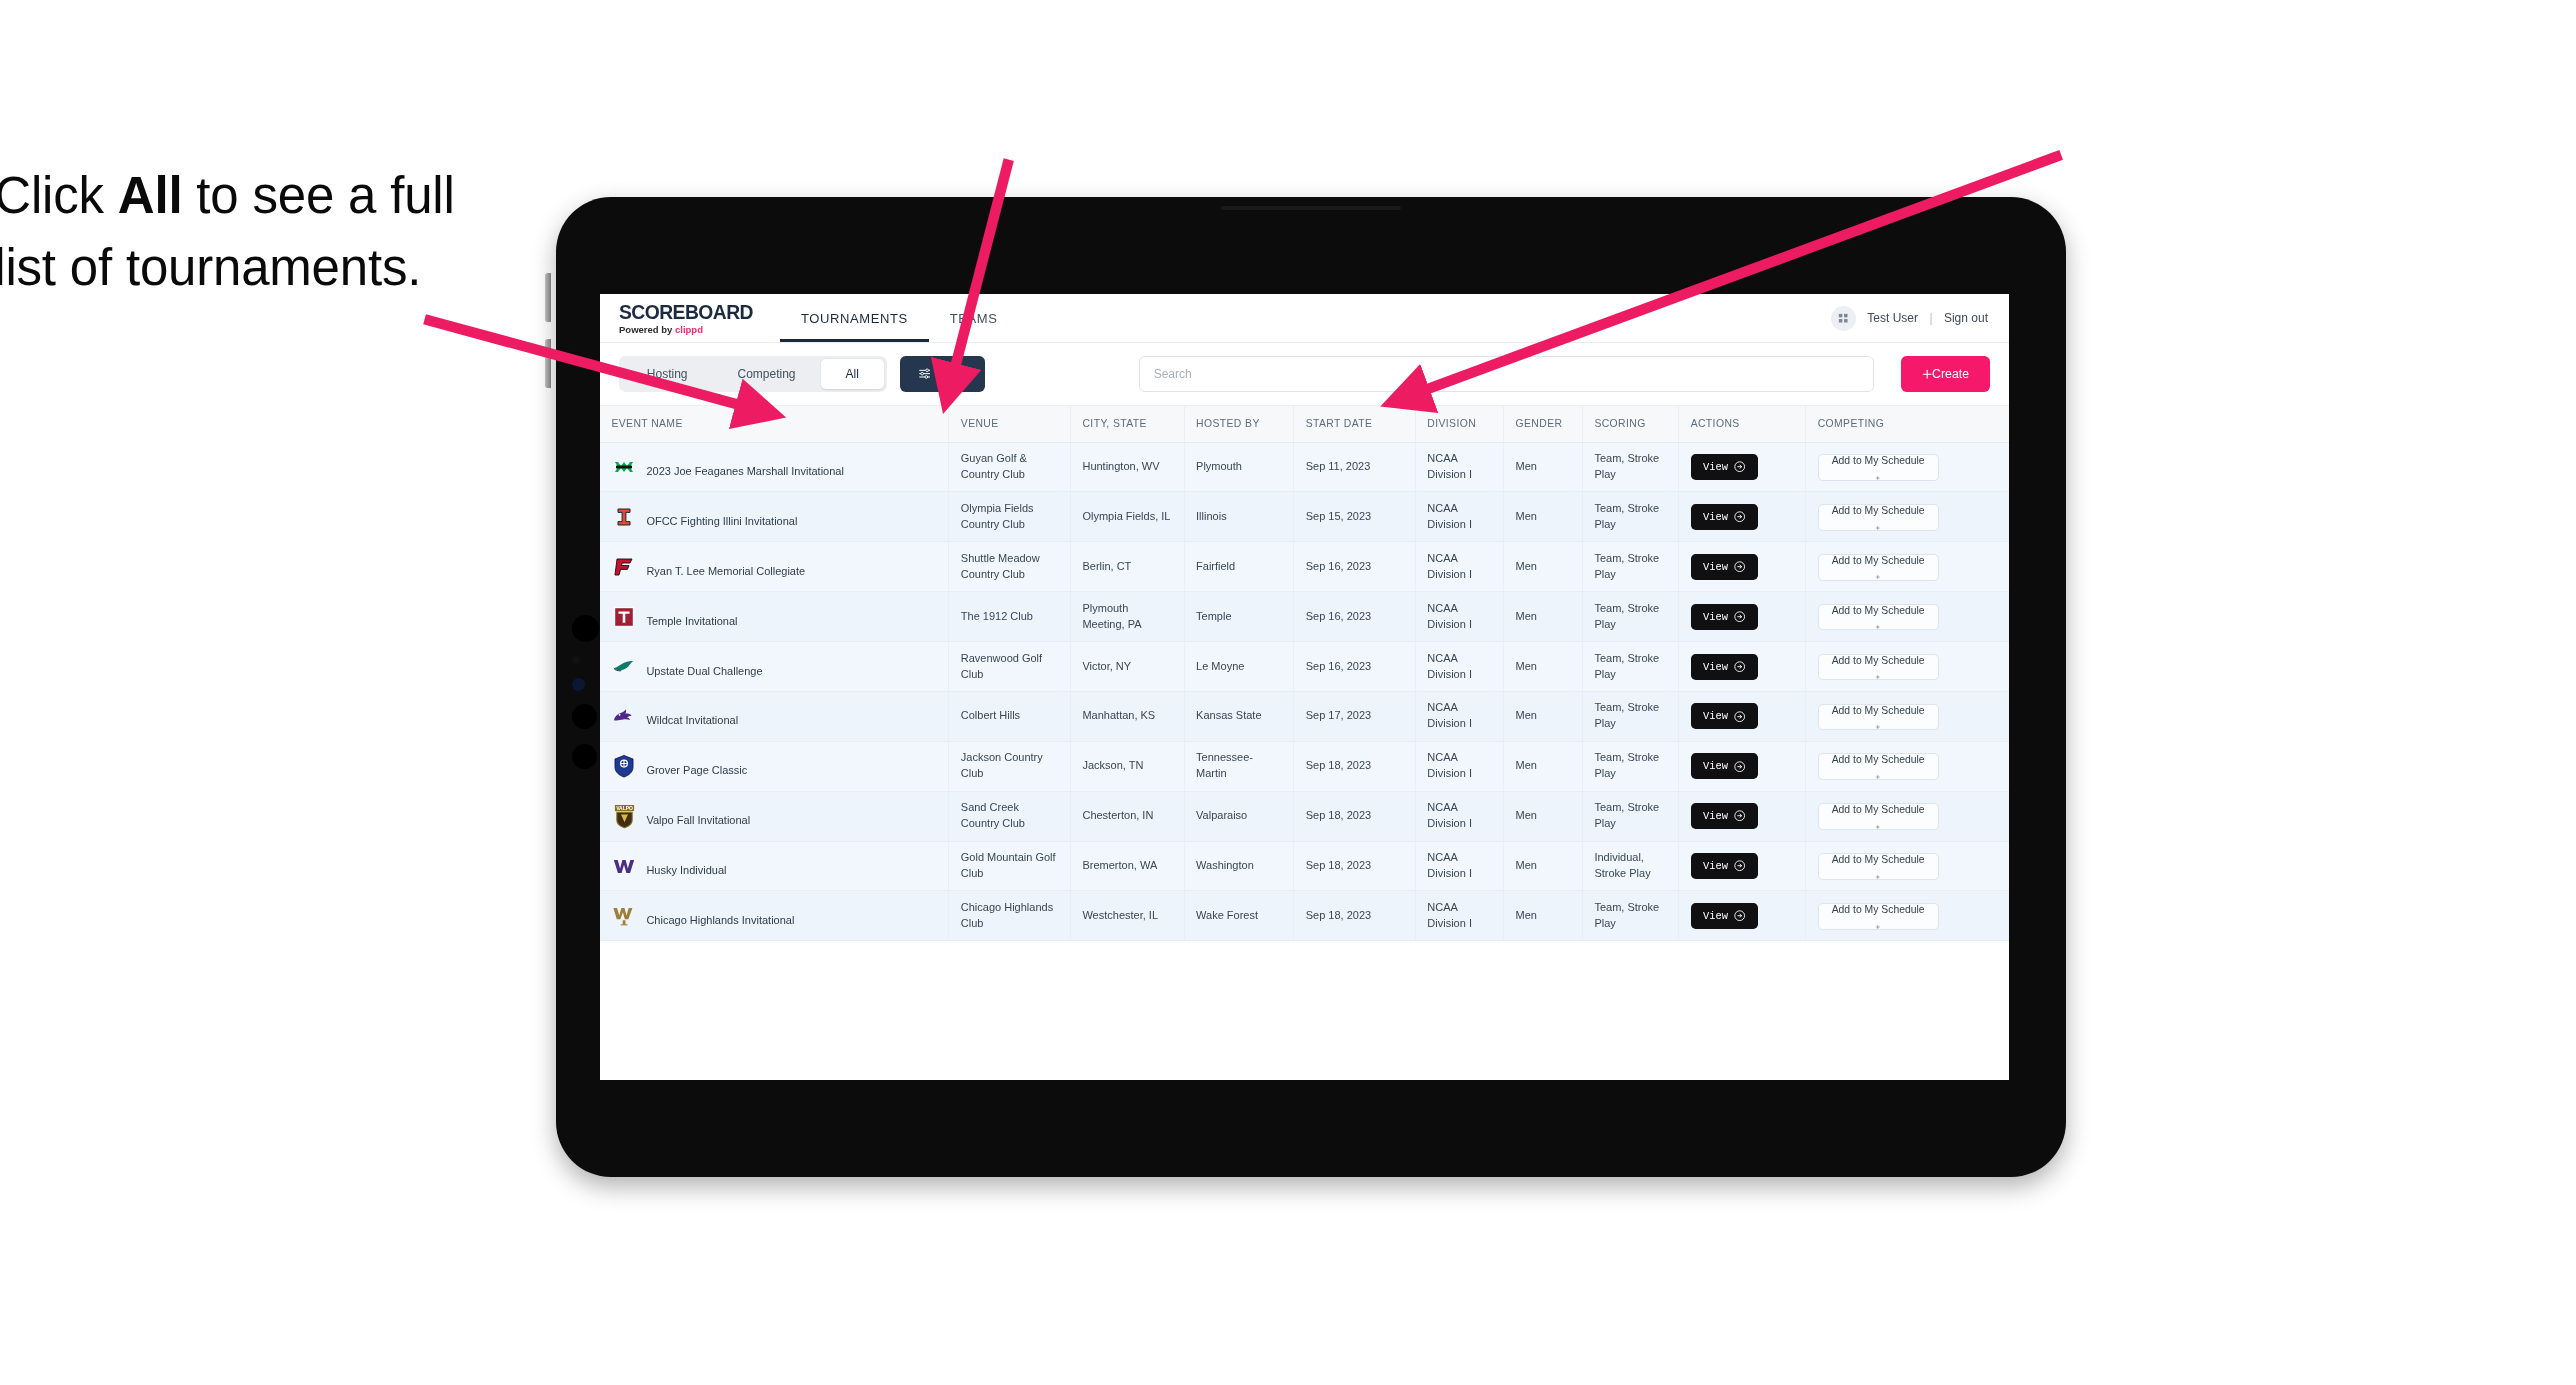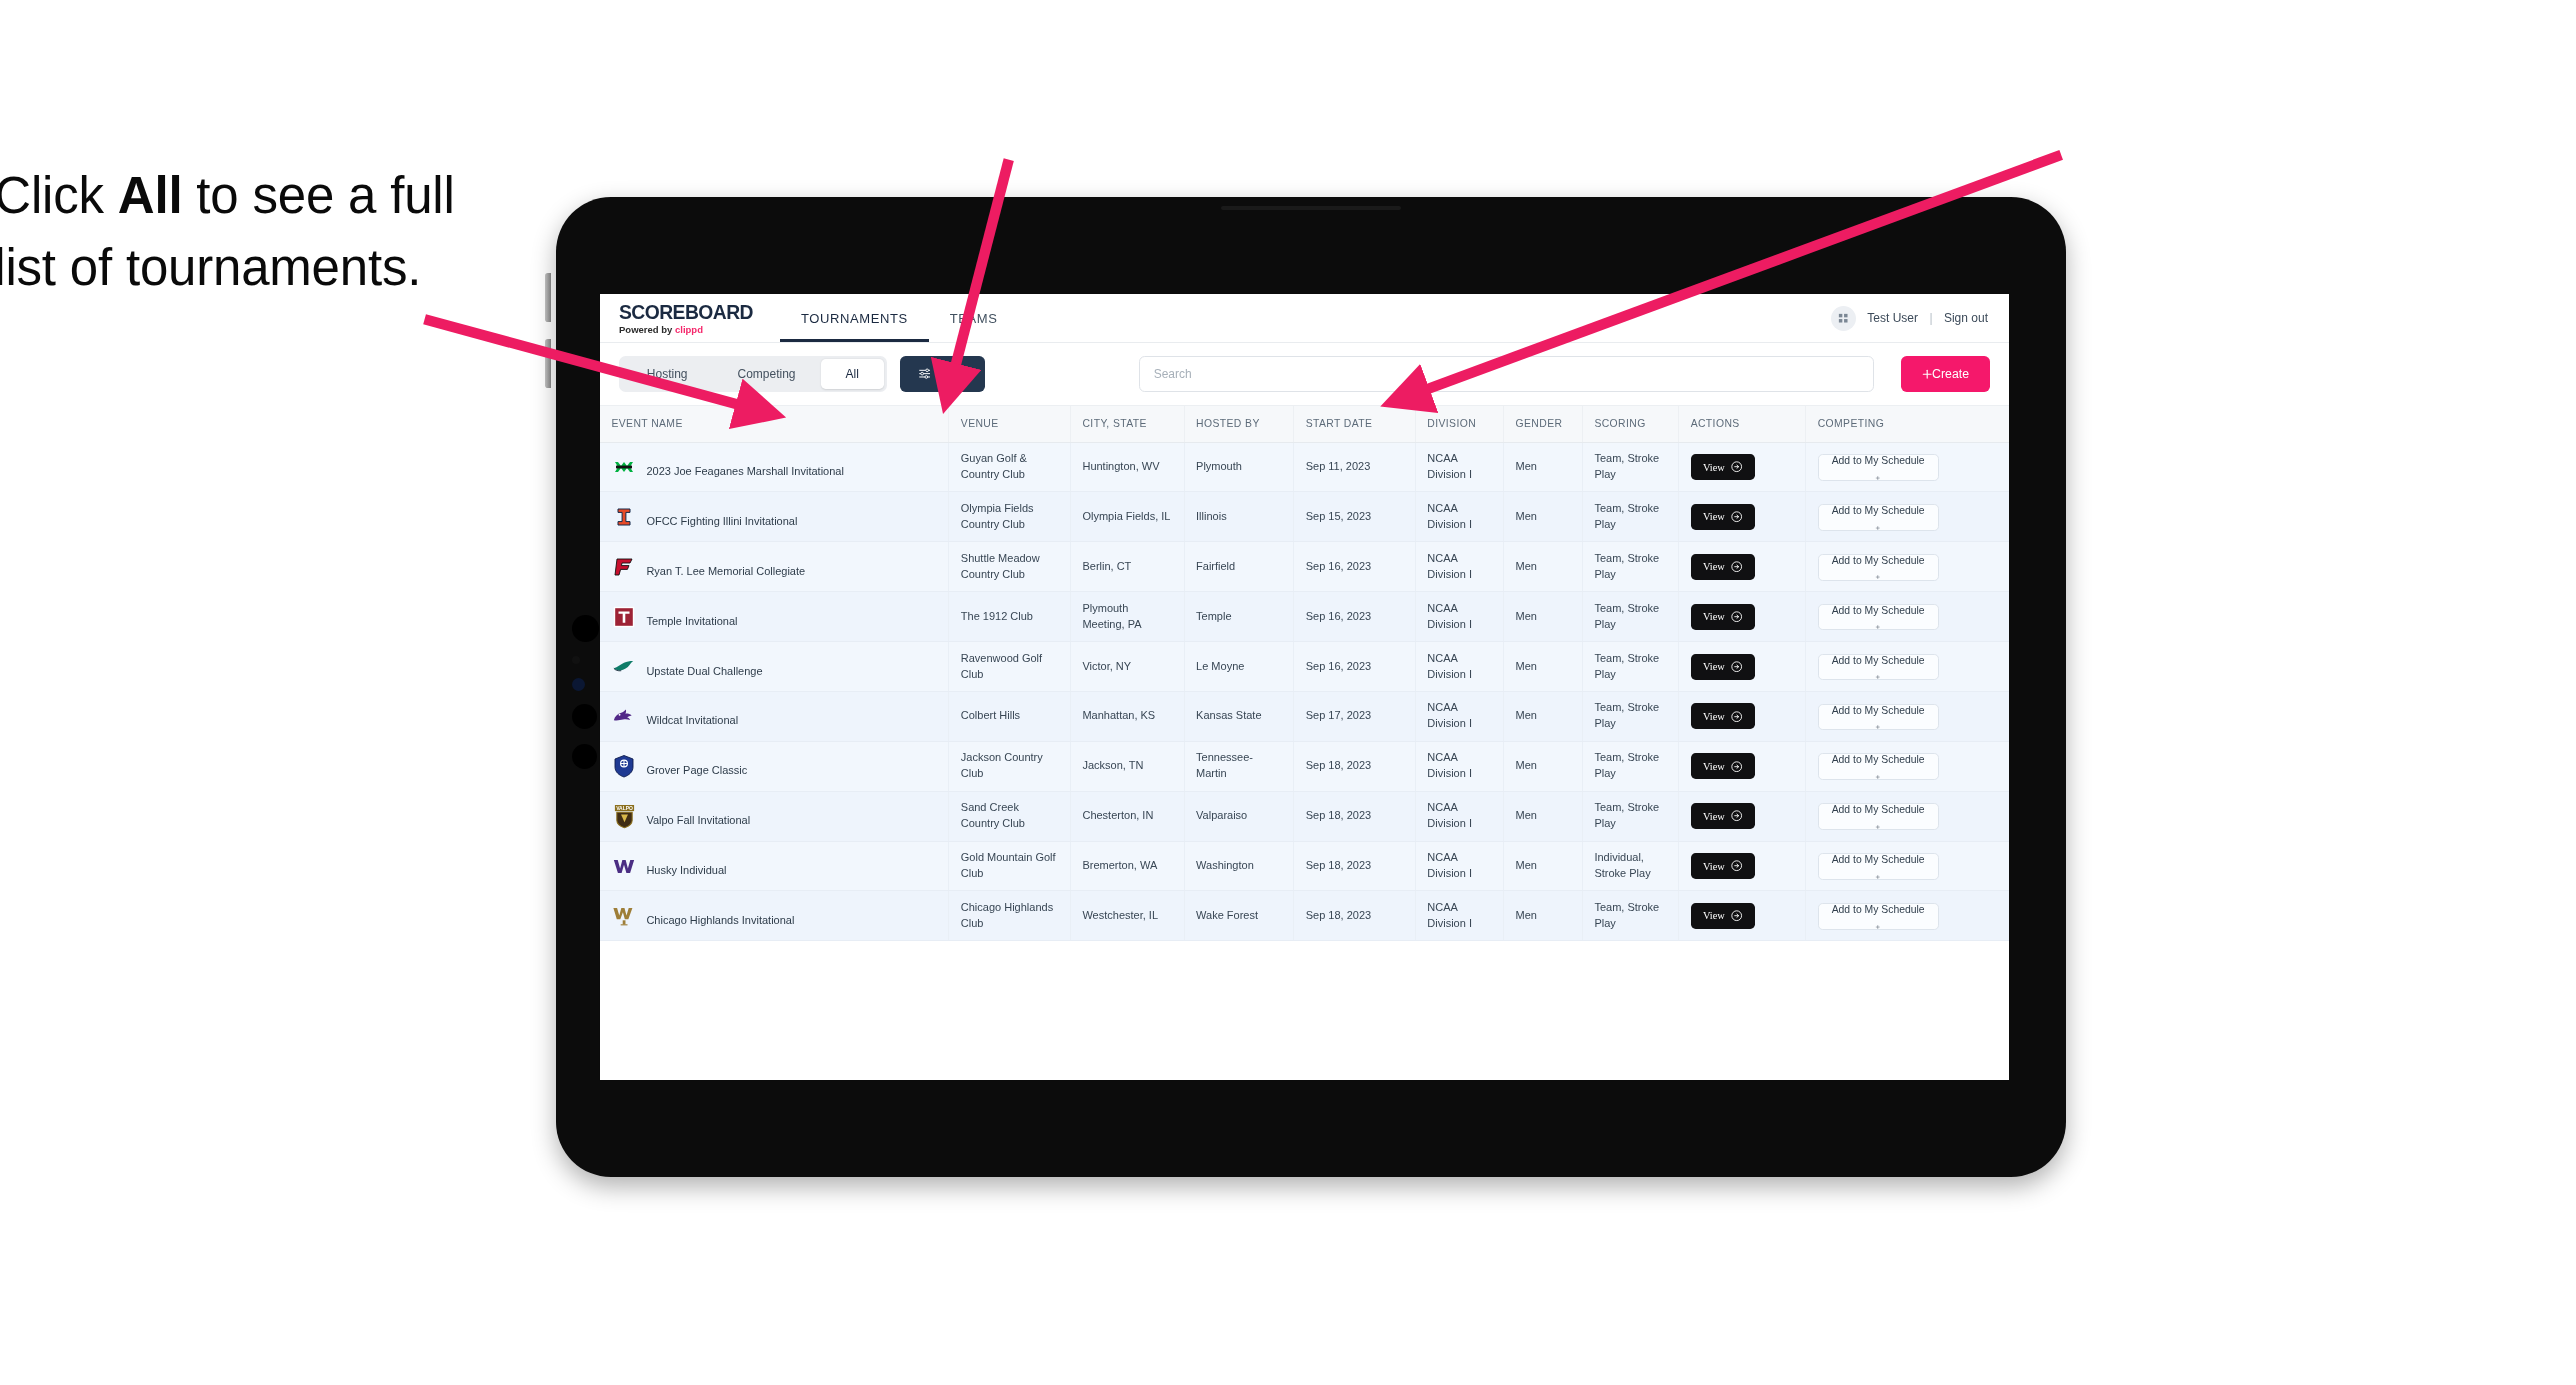--- a/index.html
+++ b/index.html
@@ -157,21 +157,21 @@
   .tbl tbody tr:nth-child(even) { background:#eef4fc; }
   .tbl th:last-child, .tbl td:last-child { border-right:none; }
 
   .evt { display:flex; align-items:flex-end; gap:9px; }
   .logo { width:26px; height:26px; flex:0 0 26px; display:flex; align-items:center; justify-content:center; }
   .evt-name { font-size:11px; color:#2e3c4a; }
 
   .view-btn {
     background:#101012; color:#fff; border:none; border-radius:4.7px;
     height:26px; padding: 0 12.3px; font-size:10.4px; display:inline-flex;
-    align-items:center; gap:6.6px; font-family:Liberation Serif, serif; cursor:pointer;
+    align-items:center; gap:6.6px; font-family:Liberation Mono, monospace; cursor:pointer;
   }
   .add-btn {
     background:#fbfdff; color:#32404e; border:0.9px solid #dde4ec; border-radius:4.7px;
     height:26.6px; padding: 0 13px; font-size:10.4px; display:inline-flex;
     align-items:center; gap:9.5px; font-family:"Liberation Sans",sans-serif;
     white-space:nowrap; cursor:pointer;flex-direction:column;
   }
   .circ { display:inline-block; width:11.4px; height:11.4px; }
 </style>
 </head>

